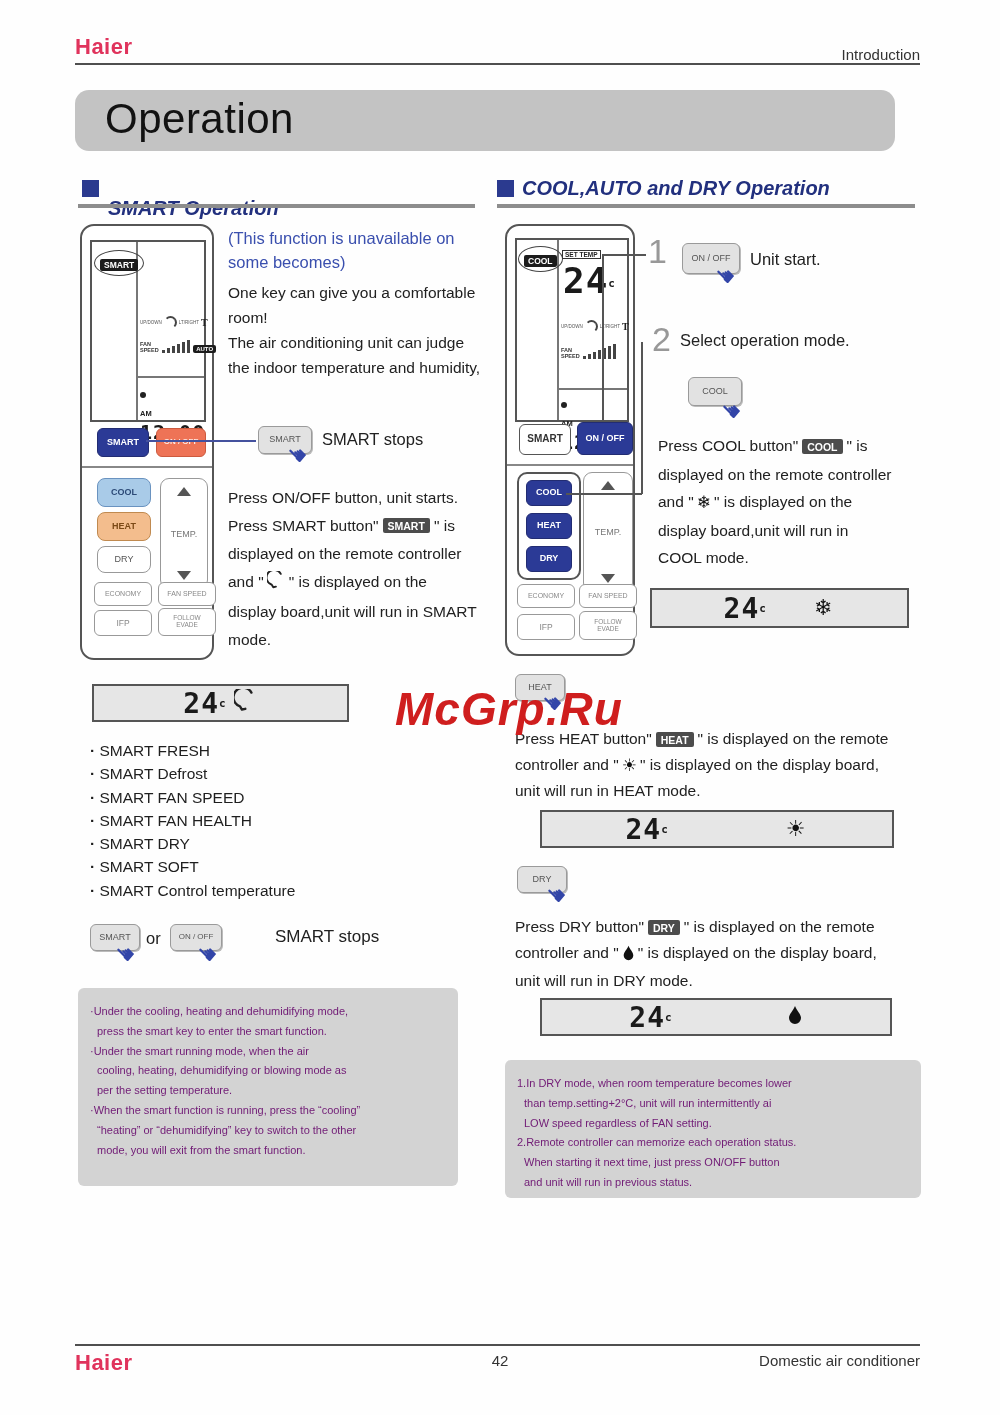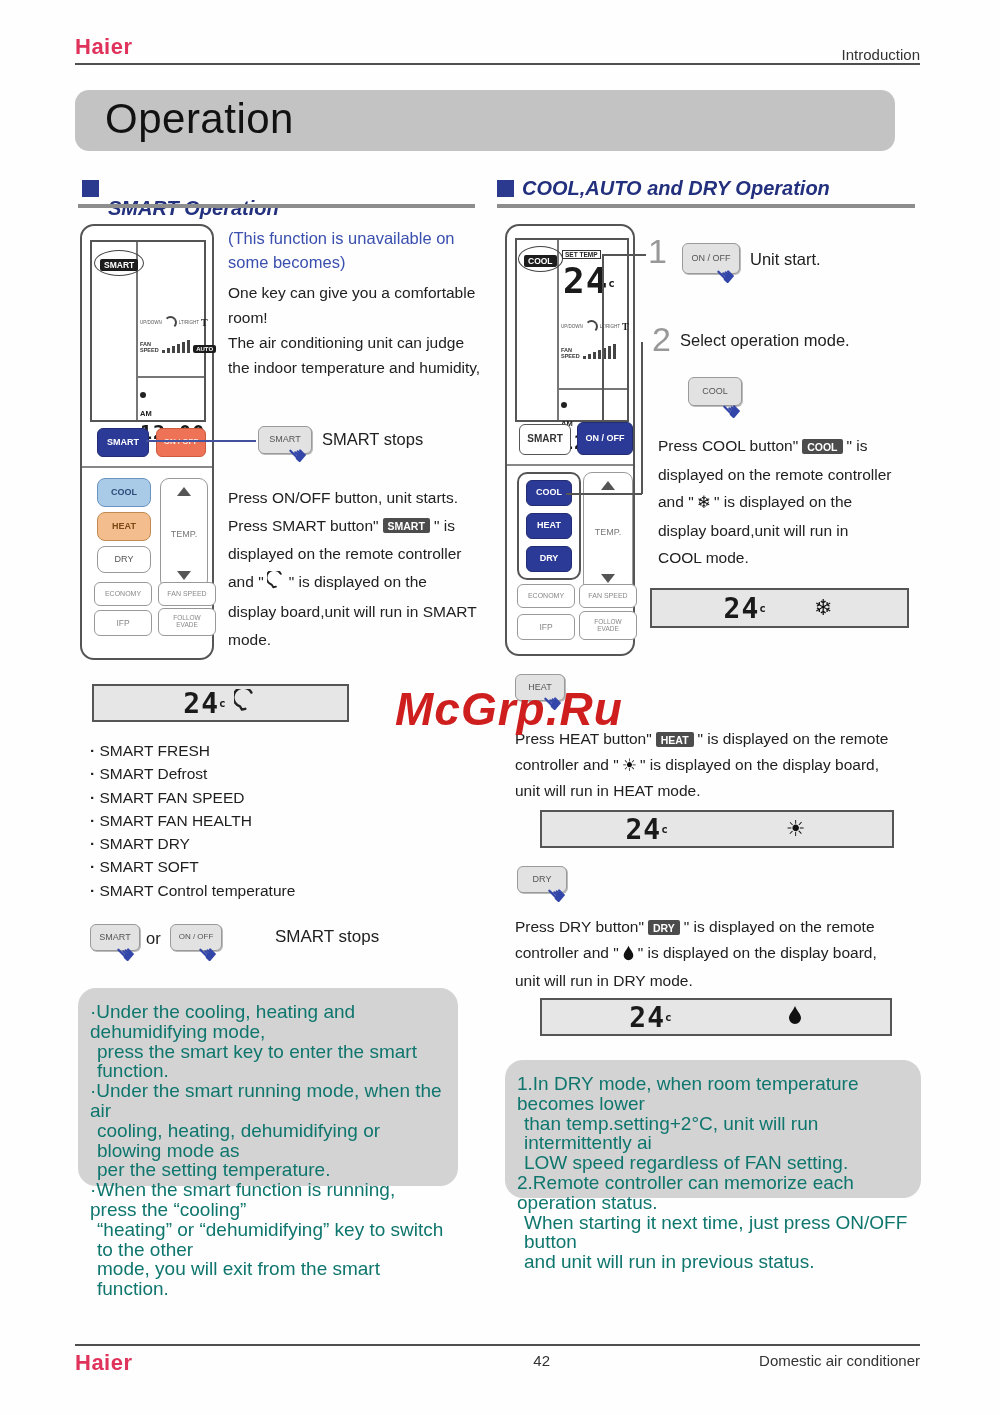--- a/index.html
+++ b/index.html
@@ -79,22 +79,22 @@
   .mode-sym{font-size:17px;color:#111;margin:0 3px;vertical-align:-1px;}
 
   
   .lcd-bar{position:absolute;background:#e6e6e6;border:2px solid #555;
            display:flex;align-items:center;justify-content:center;}
   .lcd-bar .seg{font-size:28px;}
 
   
   .bullet{font-size:15.5px;color:#1e1e1e;line-height:23.3px;}
   .bullet::before{content:"· ";font-weight:bold;}
-  .notebox{position:absolute;background:#d3d3d3;border-radius:18px;color:#0f766e;
-           font-size:19px;line-height:19.8px;}
+  .notebox{position:absolute;background:#d3d3d3;border-radius:6px;color:#701a75;
+           font-size:11px;line-height:19.8px;}
   .notebox .inner{padding:14px 12px;}
   .notebox .cont{padding-left:7px;}
 
   .watermark{position:absolute;font-size:46px;font-weight:bold;font-style:italic;
              color:#cf1e1e;letter-spacing:1px;z-index:60;white-space:nowrap;}
 </style>
 </head>
 <body>
 
 <div class="page">
@@ -356,16 +356,16 @@
       <div>2.Remote controller can memorize each operation status.</div>
       <div class="cont">When starting it next time, just press ON/OFF button</div>
       <div class="cont">and unit will run in previous status.</div>
     </div>
   </div>
 
   <div class="watermark" style="left:395px;top:682px;">McGrp.Ru</div>
 
   <div class="abs hrule" style="left:75px;top:1344px;width:845px;"></div>
   <div class="abs brand" style="left:75px;top:1350px;">Haier</div>
-  <div class="abs footer-text" style="left:450px;top:1352px;width:100px;text-align:right;">42</div>
+  <div class="abs footer-text" style="left:450px;top:1352px;width:100px;text-align:center;">42</div>
   <div class="abs footer-text" style="left:700px;top:1352px;width:220px;text-align:right;">Domestic air conditioner</div>
 
 </div>
 
 </body></html>

